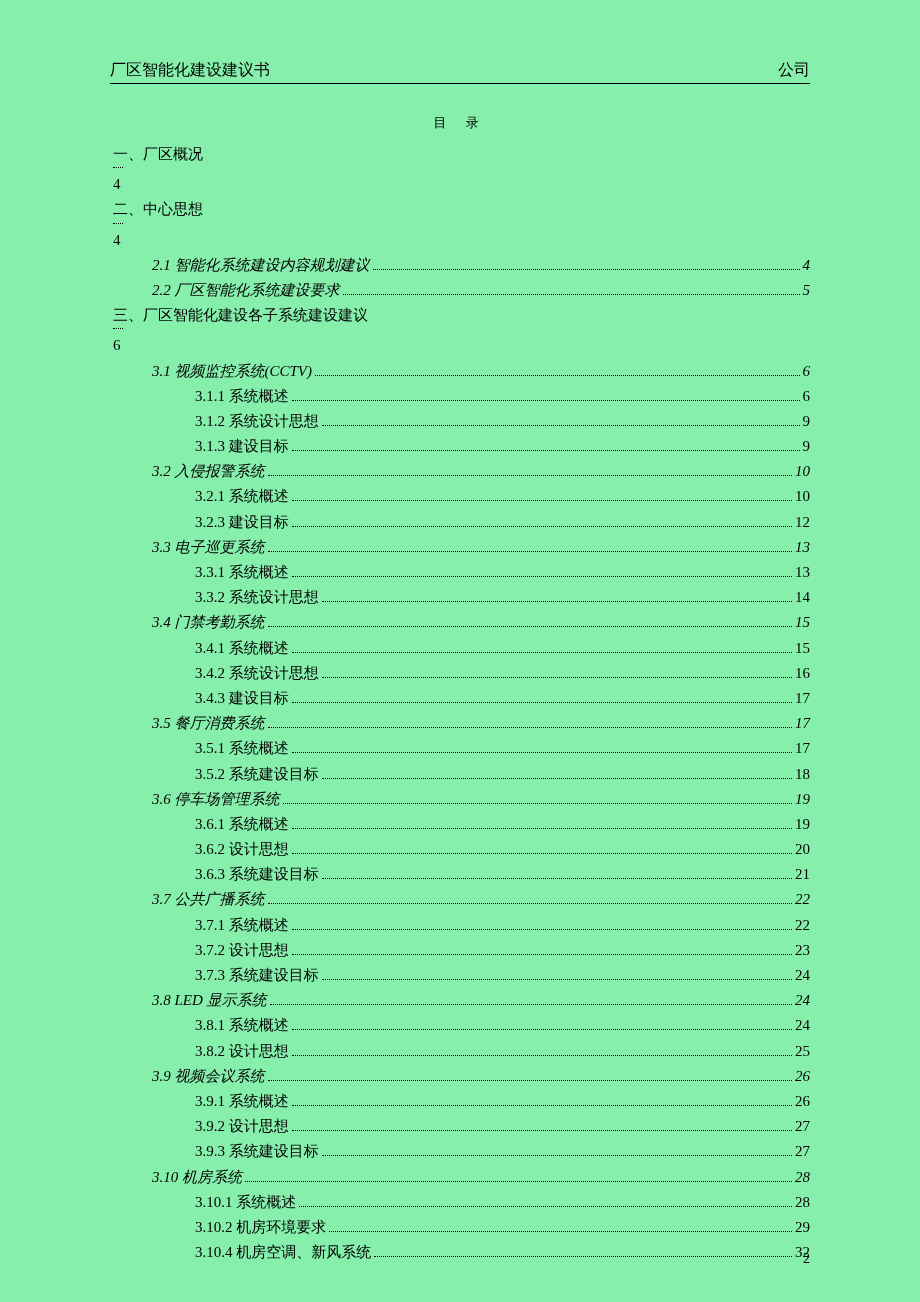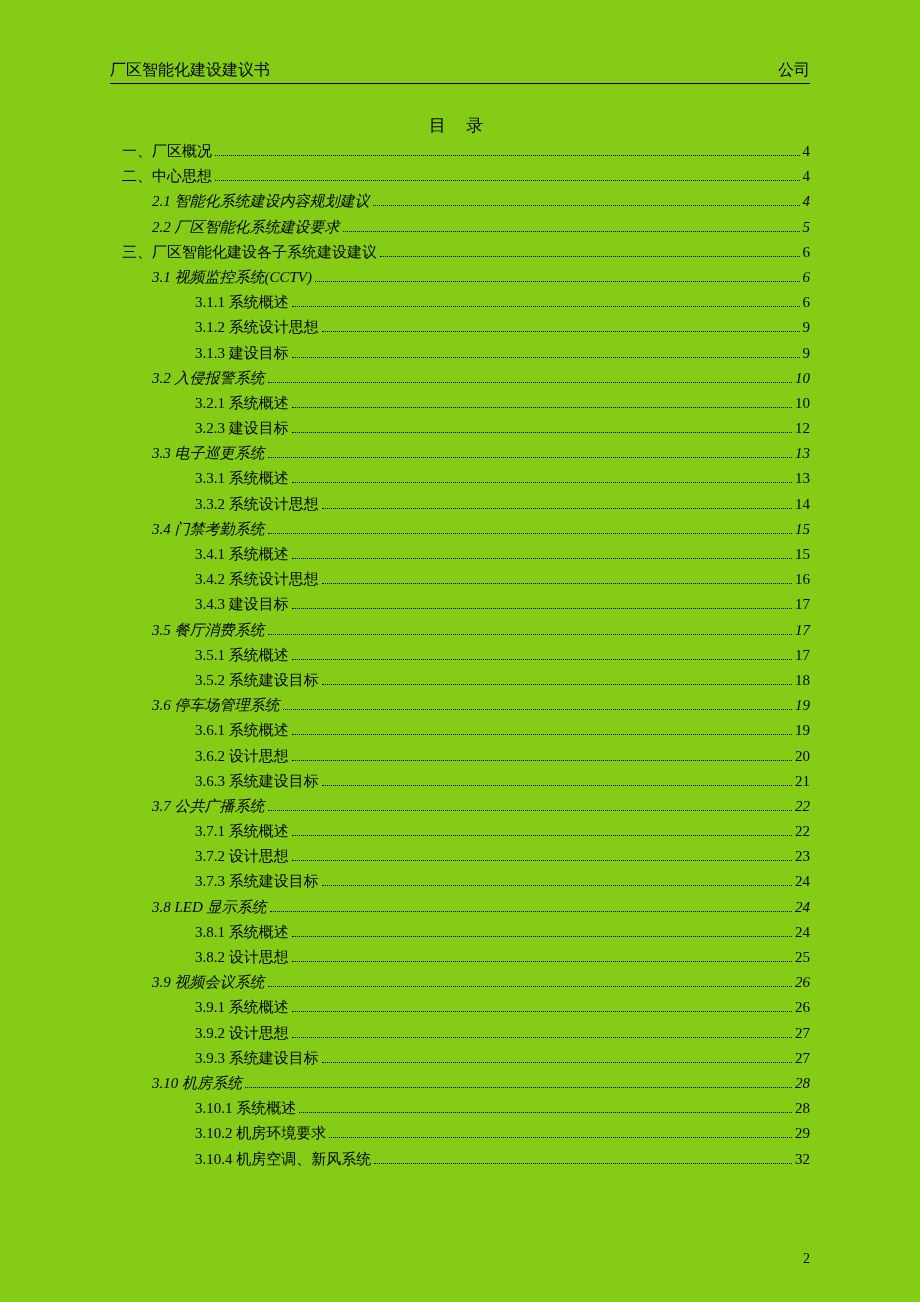--- a/index.html
+++ b/index.html
@@ -8,37 +8,37 @@
     padding: 0;
     background: #ffffff;
     font-family: "SimSun", "宋体", serif;
     color: #000;
   }
   .page {
     width: 920px;
     height: 1302px;
     margin: 0 auto;
     position: relative;
-    background: #84cc16;
+    background: #86efac;
     padding: 60px 110px 0 110px;
   }
   .header-bar {
     display: flex;
     justify-content: space-between;
     align-items: flex-end;
     font-size: 16px;
     border-bottom: 1.5px solid #000;
     padding-bottom: 2px;
     margin-bottom: 30px;
   }
   .toc-title {
     text-align: center;
-    font-size: 17px;
+    font-size: 13px;
     letter-spacing: 8px;
-    margin-bottom: 2px;
+    margin-bottom: 10px;
   }
   .toc {
     font-size: 15px;
     line-height: 1.68;
   }
   .toc-row {
     display: flex;
     align-items: baseline;
     white-space: nowrap;
   }
@@ -47,21 +47,21 @@
   }
   .dots {
     flex: 1 1 auto;
     border-bottom: 1.5px dotted #000;
     margin: 0 3px 4px 3px;
     min-width: 10px;
   }
   .toc-page {
     flex: 0 0 auto;
   }
-  .lvl-0 { margin-left: 12px; }
+  .lvl-0 { margin-left: 0; flex-direction: column; }
   .lvl-1 { margin-left: 42px; font-style: italic; }
   .lvl-2 { margin-left: 85px; }
   .page-number {
     position: absolute;
     bottom: 35px;
     right: 110px;
     font-size: 14px;
     font-family: "Times New Roman", serif;
   }
 </style>

